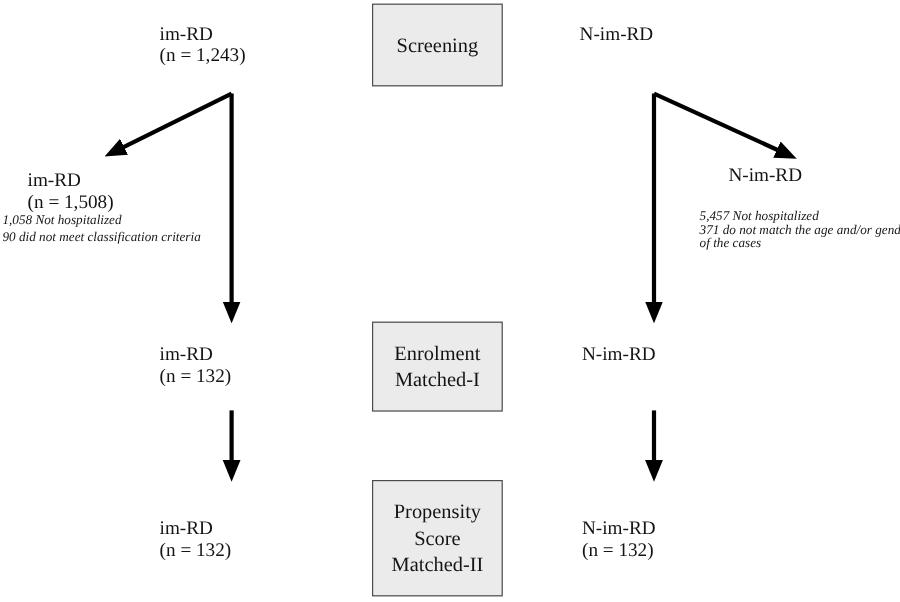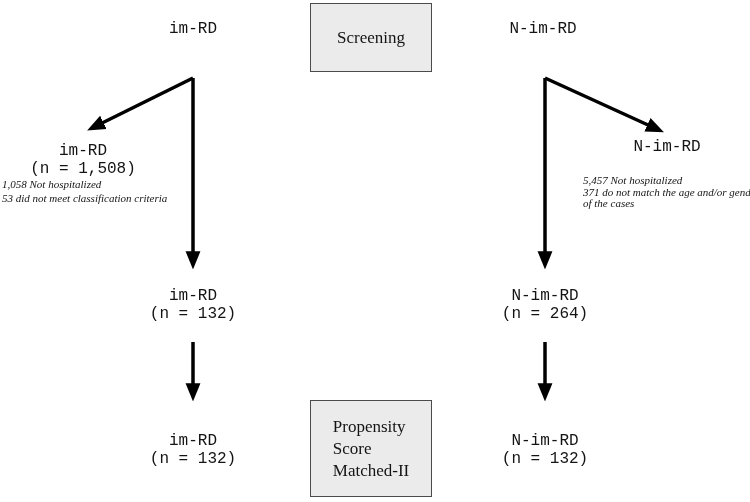--- a/index.html
+++ b/index.html
@@ -8,35 +8,34 @@
     width:750px;height:502px;
     background:#ffffff;
     font-family:"Liberation Serif","DejaVu Serif",serif;
     color:#141414;
     overflow:hidden;
   }
   .arrows{position:absolute;left:0;top:0;width:750px;height:502px;}
   .node{
     position:absolute;
     width:120px;
-    text-align:center;
     font-size:16px;
     line-height:18px;
     white-space:nowrap;
-    font-family:Liberation Mono, monospace;
   }
   .stage{
     position:absolute;
-    width:122px;
+    width:109px;
     background:#ebebeb;
     border:1.4px solid #4b4b4b;
     box-sizing:border-box;
     display:flex;
     align-items:center;
     justify-content:center;
+    text-align:center;
     font-size:17px;
     line-height:22px;
   }
   .notes{
     position:absolute;
     text-align:left;
     font-size:11px;
     white-space:nowrap;
     font-style:italic;
   }
@@ -62,41 +61,48 @@
     </g>
   </svg>
 
   <div class="stage" style="left:310px;top:3px;height:69px">
     <div>
       <div>Screening</div>
     </div>
   </div>
 
 
+  <div class="stage" style="left:310px;top:268px;height:75px">
+    <div>
+      <div>Enrolment</div>
+      <div>Matched-I</div>
+    </div>
+  </div>
 
   <div class="stage" style="left:310px;top:400px;height:97px">
     <div>
       <div>Propensity</div>
       <div>Score</div>
       <div>Matched-II</div>
     </div>
   </div>
 
   <div class="node" style="left:133px;top:20px">
     <div>im-RD</div>
+    <div>(n = 1,243)</div>
   </div>
 
   <div class="node" style="left:23px;top:142px">
     <div>im-RD</div>
     <div>(n = 1,508)</div>
   </div>
 
   <div class="notes" style="left:2px;top:178px;line-height:13.5px">
     <div>1,058 Not hospitalized</div>
-    <div>53 did not meet classification criteria</div>
+    <div>90 did not meet classification criteria</div>
   </div>
 
   <div class="node" style="left:133px;top:287px">
     <div>im-RD</div>
     <div>(n = 132)</div>
   </div>
 
   <div class="node" style="left:133px;top:432px">
     <div>im-RD</div>
     <div>(n = 132)</div>
@@ -111,21 +117,20 @@
   </div>
 
   <div class="notes" style="left:583px;top:175px;line-height:11.5px">
     <div>5,457 Not hospitalized</div>
     <div>371 do not match the age and/or gender</div>
     <div>of the cases</div>
   </div>
 
   <div class="node" style="left:485px;top:287px">
     <div>N-im-RD</div>
-    <div>(n = 264)</div>
   </div>
 
   <div class="node" style="left:485px;top:432px">
     <div>N-im-RD</div>
     <div>(n = 132)</div>
   </div>
 
 </div>
 
 </body></html>

